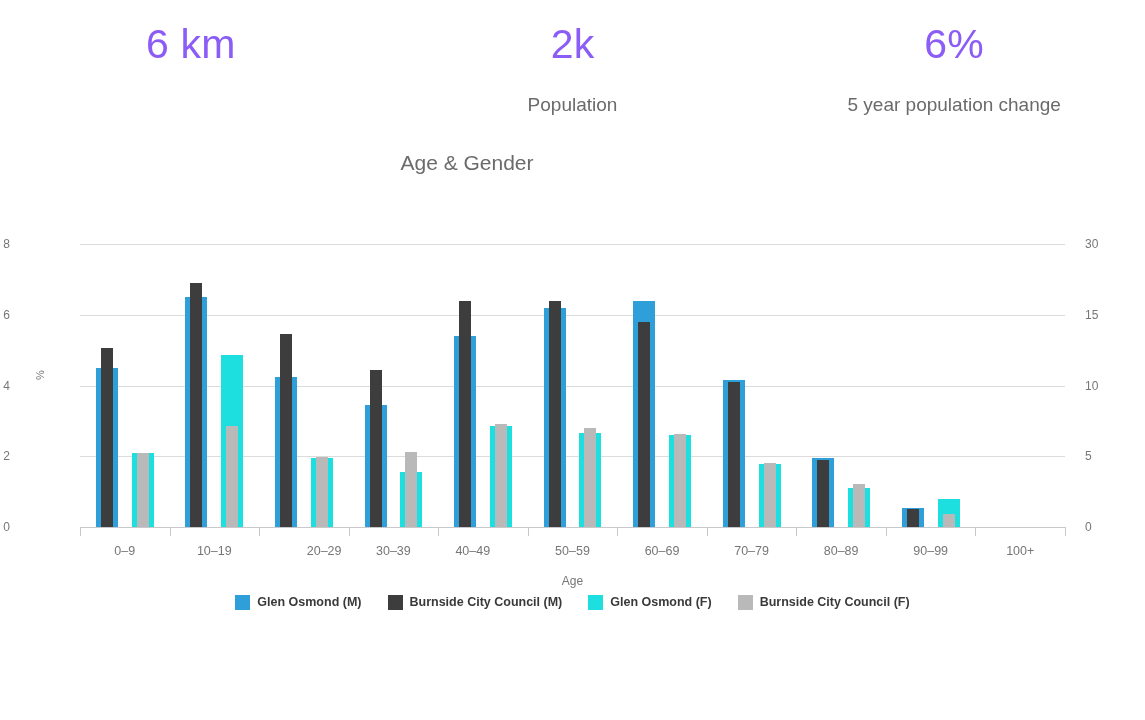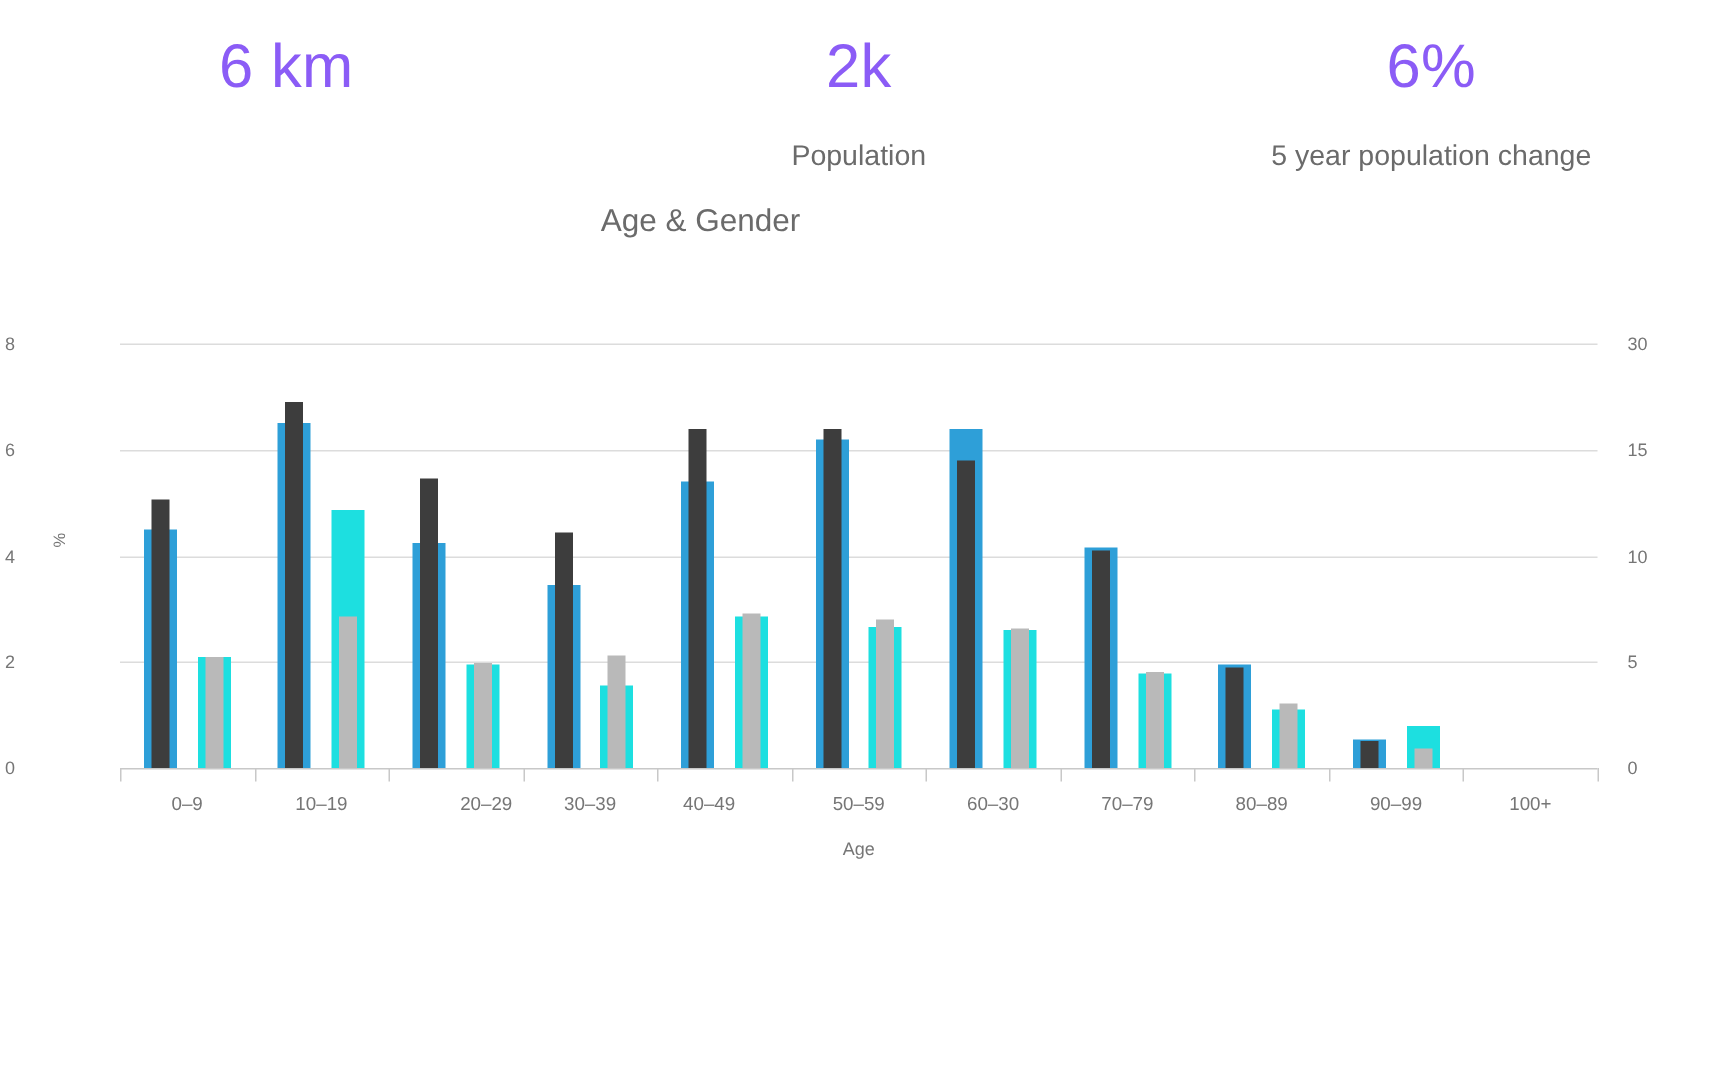--- a/index.html
+++ b/index.html
@@ -42,21 +42,21 @@
     color: #6b6b6b;
     line-height: 27px;
     font-weight: 400;
   }
 
   
   #chart-section {
     position: relative;
     width: 934px;
     height: 470px;
-    margin-top: 15px;
+    margin-top: 30px;
   }
   #chart-title {
     text-align: center;
     font-size: 21px;
     color: #6b6b6b;
     font-weight: 400;
     line-height: 30px;
   }
 
   
@@ -236,21 +236,21 @@
       <div class="bar narrow m-narrow" title="Burnside City Council (M) 40–49: 6.4%" style="left: 379.045px; height: 226.4px; z-index: 2;"></div>
       <div class="bar wide f-wide" title="Glen Osmond (F) 40–49: 2.85%" style="left: 409.864px; height: 100.819px; z-index: 1;"></div>
       <div class="bar narrow f-narrow" title="Burnside City Council (F) 40–49: 2.9%" style="left: 414.864px; height: 102.587px; z-index: 2;"></div>
       <div class="sep" style="left: 447.727px;"></div>
       <div class="xtick-label" style="left: 447.727px; width: 89.5455px;">50–59</div>
       <div class="bar wide m-wide" title="Glen Osmond (M) 50–59: 6.2%" style="left: 463.591px; height: 219.325px; z-index: 1;"></div>
       <div class="bar narrow m-narrow" title="Burnside City Council (M) 50–59: 6.4%" style="left: 468.591px; height: 226.4px; z-index: 2;"></div>
       <div class="bar wide f-wide" title="Glen Osmond (F) 50–59: 2.65%" style="left: 499.409px; height: 93.7437px; z-index: 1;"></div>
       <div class="bar narrow f-narrow" title="Burnside City Council (F) 50–59: 2.8%" style="left: 504.409px; height: 99.05px; z-index: 2;"></div>
       <div class="sep" style="left: 537.273px;"></div>
-      <div class="xtick-label" style="left: 537.273px; width: 89.5455px;">60–30</div>
+      <div class="xtick-label" style="left: 537.273px; width: 89.5455px;">60–69</div>
       <div class="bar wide m-wide" title="Glen Osmond (M) 60–69: 6.4%" style="left: 553.136px; height: 226.4px; z-index: 1;"></div>
       <div class="bar narrow m-narrow" title="Burnside City Council (M) 60–69: 5.8%" style="left: 558.136px; height: 205.175px; z-index: 2;"></div>
       <div class="bar wide f-wide" title="Glen Osmond (F) 60–69: 2.6%" style="left: 588.955px; height: 91.975px; z-index: 1;"></div>
       <div class="bar narrow f-narrow" title="Burnside City Council (F) 60–69: 2.62%" style="left: 593.955px; height: 92.6825px; z-index: 2;"></div>
       <div class="sep" style="left: 626.818px;"></div>
       <div class="xtick-label" style="left: 626.818px; width: 89.5455px;">70–79</div>
       <div class="bar wide m-wide" title="Glen Osmond (M) 70–79: 4.15%" style="left: 642.682px; height: 146.806px; z-index: 1;"></div>
       <div class="bar narrow m-narrow" title="Burnside City Council (M) 70–79: 4.1%" style="left: 647.682px; height: 145.037px; z-index: 2;"></div>
       <div class="bar wide f-wide" title="Glen Osmond (F) 70–79: 1.78%" style="left: 678.5px; height: 62.9675px; z-index: 1;"></div>
       <div class="bar narrow f-narrow" title="Burnside City Council (F) 70–79: 1.8%" style="left: 683.5px; height: 63.675px; z-index: 2;"></div>
@@ -264,13 +264,31 @@
       <div class="xtick-label" style="left: 805.909px; width: 89.5455px;">90–99</div>
       <div class="bar wide m-wide" title="Glen Osmond (M) 90–99: 0.55%" style="left: 821.773px; height: 19.4563px; z-index: 1;"></div>
       <div class="bar narrow m-narrow" title="Burnside City Council (M) 90–99: 0.5%" style="left: 826.773px; height: 17.6875px; z-index: 2;"></div>
       <div class="bar wide f-wide" title="Glen Osmond (F) 90–99: 0.8%" style="left: 857.591px; height: 28.3px; z-index: 1;"></div>
       <div class="bar narrow f-narrow" title="Burnside City Council (F) 90–99: 0.37%" style="left: 862.591px; height: 13.0887px; z-index: 2;"></div>
       <div class="sep" style="left: 895.455px;"></div>
       <div class="xtick-label" style="left: 895.455px; width: 89.5455px;">100+</div>
       <div class="sep" style="left: 985px;"></div>
     </div>
 
+  <div id="legend">
+    <div class="legend-item">
+      <span class="legend-swatch" style="background: rgb(46, 159, 216);"></span>
+      <span class="legend-text">Glen Osmond (M)</span>
+    </div>
+    <div class="legend-item">
+      <span class="legend-swatch" style="background: rgb(61, 61, 61);"></span>
+      <span class="legend-text">Burnside City Council (M)</span>
+    </div>
+    <div class="legend-item">
+      <span class="legend-swatch" style="background: rgb(29, 223, 224);"></span>
+      <span class="legend-text">Glen Osmond (F)</span>
+    </div>
+    <div class="legend-item">
+      <span class="legend-swatch" style="background: rgb(185, 185, 185);"></span>
+      <span class="legend-text">Burnside City Council (F)</span>
+    </div>
+  </div>
 </div>
 
 </body></html>

